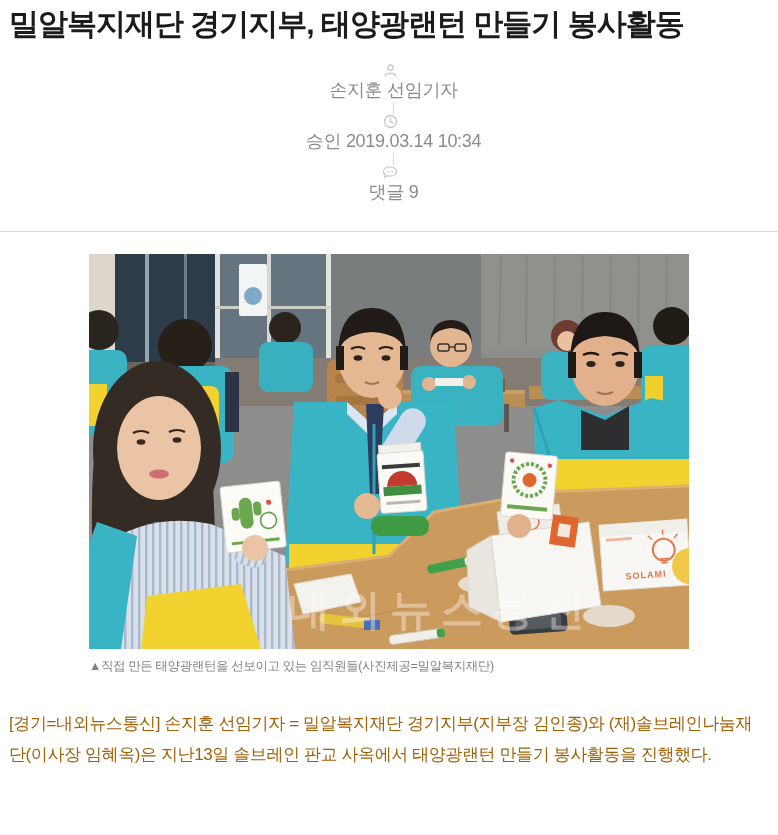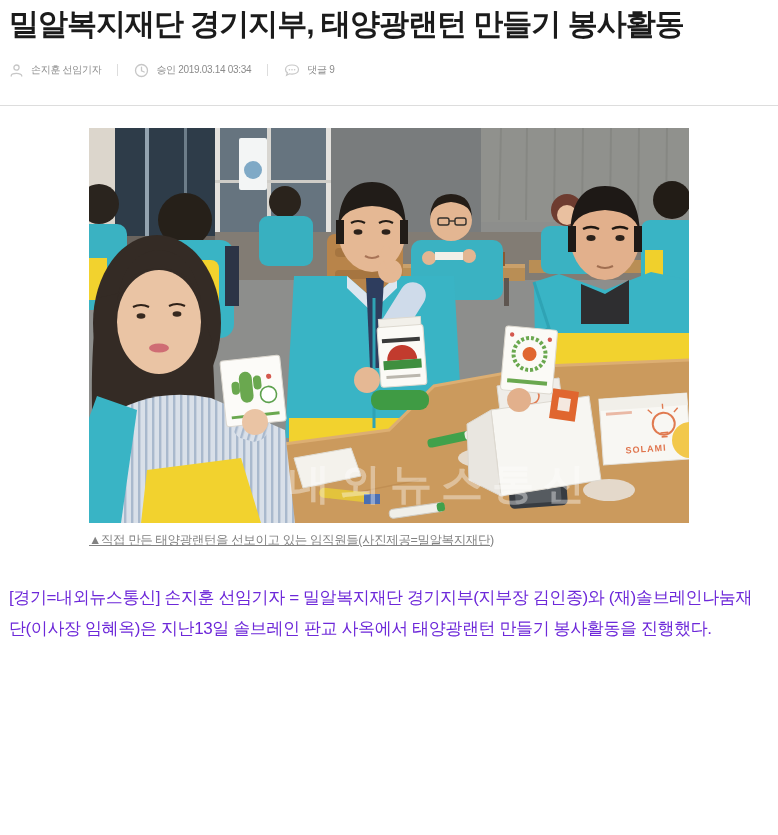--- a/index.html
+++ b/index.html
@@ -6,30 +6,30 @@
   body{
     width:778px;height:835px;overflow:hidden;background:#fff;
     font-family:"Liberation Sans","DejaVu Sans",sans-serif;
     -webkit-font-smoothing:antialiased;
   }
   .page{position:relative;width:778px;}
   .article-title{
     margin:4px 12px 0 9px;font-size:30px;line-height:1.32;font-weight:600;
     color:#1b1b1b;letter-spacing:-1px;
   }
-  .byline{display:flex;align-items:center;margin:19px 0 0 9px;color:#8b8b8b;font-size:10px;letter-spacing:-0.3px;}
+  .byline{display:flex;align-items:center;margin:19px 0 0 9px;color:#8b8b8b;font-size:18px;letter-spacing:-0.3px;flex-direction:column;}
   .byline .ic{display:inline-flex;align-items:center;margin-right:7px;}
   .byline .ic svg{display:block;}
   .b-sep{width:1px;height:12px;background:#ddd;margin:0 16px;}
   .divider{border:none;border-top:1px solid #ddd;margin:27px 0 0 0;}
   figure{margin:22px 0 0 89px;width:600px;}
   .photo{position:relative;width:600px;height:395px;background:#8d8e8c;overflow:hidden;}
   .photo svg{display:block;}
-  figcaption{margin-top:9px;font-size:12.5px;color:#828282;letter-spacing:-0.4px;text-decoration:underline;}
-  .article-body{margin:33px 12px 0 9px;font-size:17px;line-height:31px;color:#6d28d9;letter-spacing:-0.4px;}
+  figcaption{margin-top:9px;font-size:12.5px;color:#828282;letter-spacing:-0.4px;}
+  .article-body{margin:33px 12px 0 9px;font-size:17px;line-height:31px;color:#a16207;letter-spacing:-0.4px;}
   .article-body p{margin:0 0 19px 0;}
 </style>
 </head>
 <body>
 
 <div class="page">
 
   <h1 class="article-title">밀알복지재단 경기지부, 태양광랜턴 만들기 봉사활동</h1>
 
   <div class="byline">
@@ -40,21 +40,21 @@
         </svg>
     </span>
     <span>손지훈 선임기자</span>
     <span class="b-sep"></span>
     <span class="ic">
       <svg width="15" height="15" viewBox="0 0 15 15">
           <circle cx="7.5" cy="7.5" r="6" fill="none" stroke="#c7c7c7" stroke-width="1.3"></circle>
           <path d="M7.5,4.2 L7.5,7.8 L10.2,9" fill="none" stroke="#c7c7c7" stroke-width="1.3" stroke-linecap="round"></path>
         </svg>
     </span>
-    <span>승인 2019.03.14 03:34</span>
+    <span>승인 2019.03.14 10:34</span>
     <span class="b-sep"></span>
     <span class="ic">
       <svg width="16" height="15" viewBox="0 0 16 15">
           <path d="M8,2 C11.9,2 14.5,4 14.5,6.6 C14.5,9.2 11.9,11.2 8,11.2 C7.1,11.2 6.2,11.1 5.4,10.8 L2.6,12.2 L3.4,9.8 C2.2,9 1.5,7.9 1.5,6.6 C1.5,4 4.1,2 8,2 Z" fill="none" stroke="#c7c7c7" stroke-width="1.2"></path>
           <circle cx="5.4" cy="6.7" r="0.8" fill="#c7c7c7"></circle>
           <circle cx="8" cy="6.7" r="0.8" fill="#c7c7c7"></circle>
           <circle cx="10.6" cy="6.7" r="0.8" fill="#c7c7c7"></circle>
         </svg>
     </span>
     <span>댓글 9</span>

